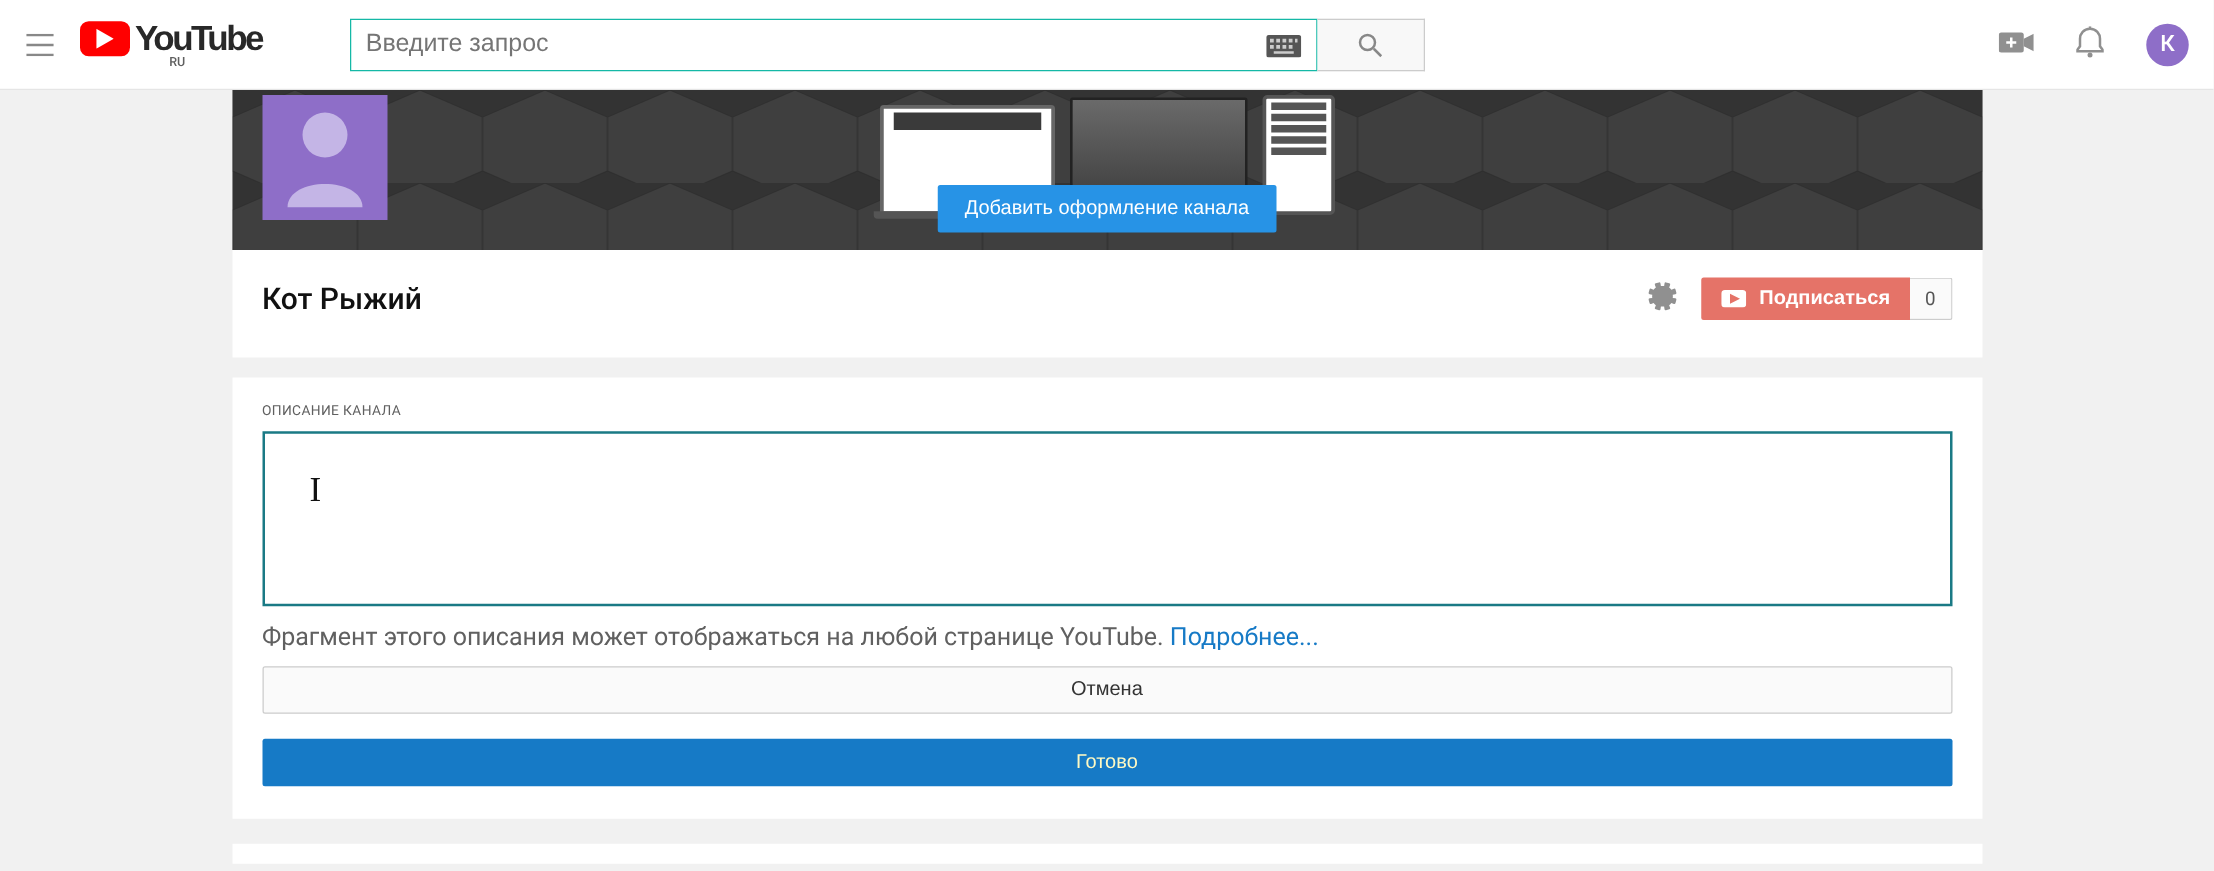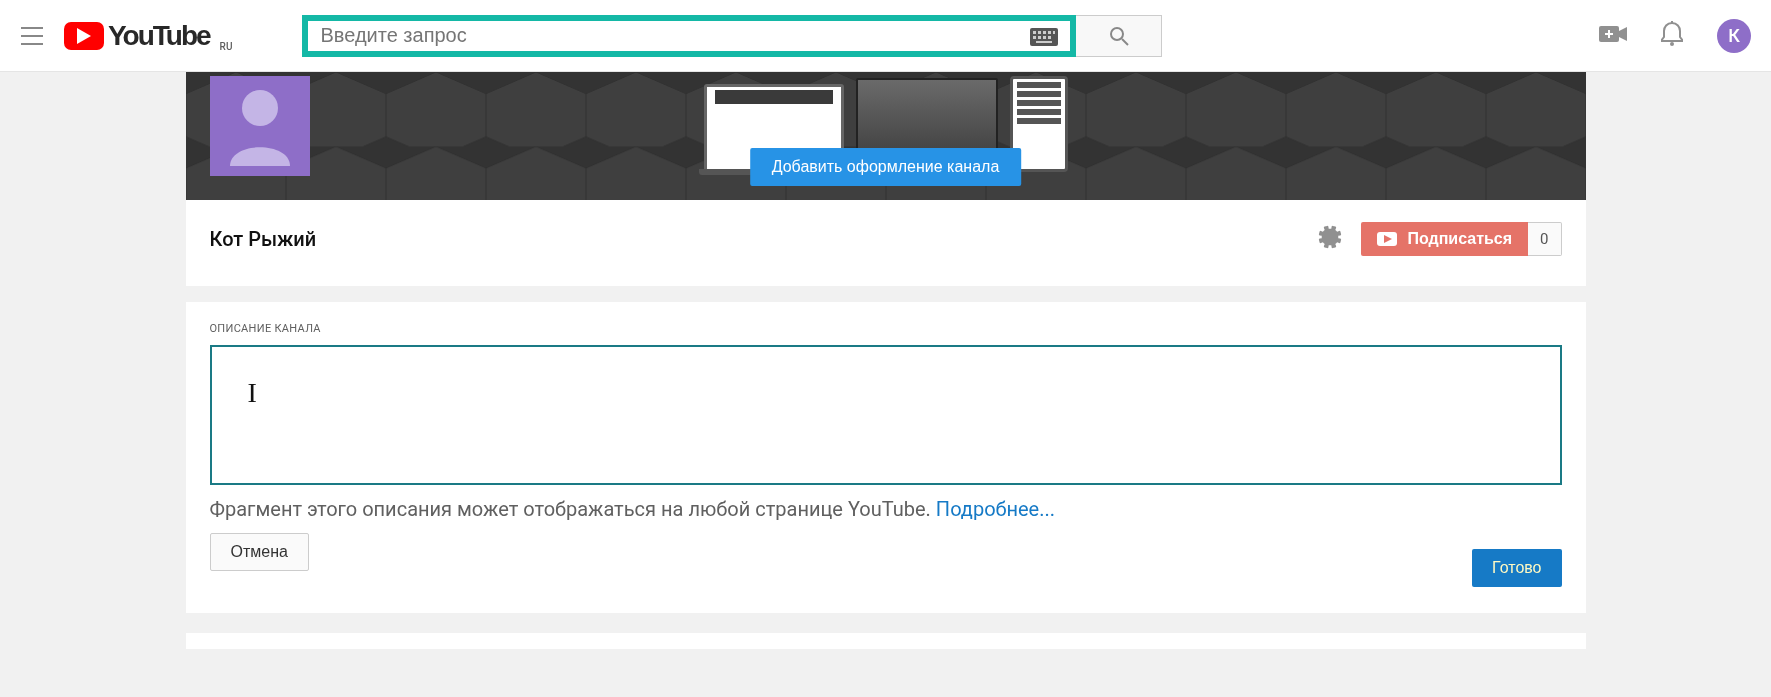--- a/index.html
+++ b/index.html
@@ -1,56 +1,56 @@
 <!DOCTYPE html>
 <html><head>
 <meta charset="utf-8">
 <style>
   * { box-sizing: border-box; margin: 0; padding: 0; }
   body { font-family: Roboto, Arial, sans-serif; background: #f1f1f1; color: #111; width: 1771px; }
   .header { display: flex; align-items: center; height: 72px; background: #fff; border-bottom: 1px solid #e5e5e5; padding: 0 20px; }
   .menu-btn { width: 24px; height: 24px; display:flex; align-items:center; justify-content:center; cursor:pointer; margin-right: 20px; }
-  .logo-wrap { display:flex; align-items:flex-end; margin-right: 70px; }
+  .logo-wrap { display:flex; align-items:center; margin-right: 70px; flex-direction: column; }
   .logo { display:flex; align-items:center; }
   .logo-play { width:40px; height:28px; background:#ff0000; border-radius:7px; display:flex; align-items:center; justify-content:center; margin-right:4px;}
   .logo-text { font-family: Arial, sans-serif; font-weight: 900; font-size: 28px; letter-spacing: -2px; color:#282828;}
   .logo-sup { font-size: 10px; color:#606060; margin-left:10px; margin-top:-2px; font-weight:500; }
   .searchbar { display:flex; height: 42px; flex: 0 0 860px; }
-  .search-input { flex:1; border:6px solid #14b8a6; background:#fff; padding: 0 12px; font-size: 20px; color:#111; outline:none; display:flex; align-items:center; justify-content:flex-start;}
+  .search-input { flex:1; border:1px solid #14b8a6; background:#fff; padding: 0 12px; font-size: 20px; color:#111; outline:none; display:flex; align-items:center; justify-content:flex-start;}
   .search-input input { border:none; flex:1; font-size:20px; outline:none; background:transparent; color:#888;}
   .kbd-icon { width:28px; height:18px; }
   .search-btn { width:86px; border:1px solid #ccc; border-left:none; background:#f8f8f8; display:flex; align-items:center; justify-content:center; cursor:pointer;}
   .header-right { margin-left:auto; display:flex; align-items:center; gap:34px; }
   .avatar { width:34px; height:34px; border-radius:50%; background:#8e6ec8; color:#fff; display:flex; align-items:center; justify-content:center; font-size:18px; font-weight:500;}
   .content { width:1400px; margin: 0 auto; }
   .banner { height:128px; background:#3a3a3a; position:relative; overflow:hidden; }
   .banner-pattern { position:absolute; inset:0; }
   .banner-pattern svg { width:100%; height:100%; }
   .channel-avatar { position:absolute; left:24px; top:4px; width:100px; height:100px; background:#8e6ec8; display:flex; align-items:center; justify-content:center;}
   .devices { position:absolute; left:50%; transform:translateX(-50%); top:4px; display:flex; align-items:flex-end; gap:12px; }
   .device-laptop { width:140px; height:88px; background:#fff; border:3px solid #666; border-radius:3px; position:relative;}
   .device-laptop::after{content:""; position:absolute; left:-8px; right:-8px; bottom:-6px; height:6px; background:#555; border-radius:0 0 3px 3px;}
   .laptop-bar{position:absolute; top:3px; left:8px; right:8px; height:14px; background:#3a3a3a;}
   .device-tv { width:142px; height:94px; background:linear-gradient(#6a6a6a,#3a3a3a); border:2px solid #222; border-radius:2px; position:relative;}
   .device-tv::after{content:""; position:absolute; left:50%; transform:translateX(-50%); bottom:-6px; width:40px; height:6px; background:#222;}
   .device-phone { width:58px; height:96px; background:#fff; border:3px solid #555; border-radius:4px; position:relative;}
   .phone-row{height:6px; background:#555; margin:3px 4px 0 4px;}
   .add-art-btn { position:absolute; bottom:14px; left:50%; transform:translateX(-50%); background:#2793e6; color:#fff; border:none; padding:10px 22px; font-size:16px; cursor:pointer; border-radius:2px;}
   .channel-row { background:#fff; padding: 22px 24px 30px 24px; display:flex; align-items:center; }
-  .channel-name { font-size:20px; font-weight:500; color:#111;}
+  .channel-name { font-size:24px; font-weight:500; color:#111;}
   .channel-row-right { margin-left:auto; display:flex; align-items:center; gap:18px;}
   .subscribe-wrap { display:flex; }
   .subscribe-btn { background:#e57368; color:#fff; border:none; height:34px; padding:0 16px; display:flex; align-items:center; gap:10px; font-size:16px; cursor:pointer; border-radius:2px 0 0 2px;font-weight:bold;}
   .subscribe-count { height:34px; border:1px solid #ccc; border-left:none; display:flex; align-items:center; padding:0 12px; font-size:15px; color:#555; border-radius:0 2px 2px 0; background:#fafafa;}
   .desc-card { background:#fff; margin-top: 16px; padding: 20px 24px 26px 24px; }
   .desc-label { font-size:11px; color:#606060; letter-spacing:0.3px; margin-bottom:10px; }
   .desc-textarea { width:100%; height:140px; border:2px solid #1a7a85; padding:10px 12px; font-size:16px; outline:none; resize:none; font-family:inherit;}
   .desc-help { margin-top:8px; font-size:20px; color:#606060; }
   .desc-help a { color:#167ac6; text-decoration:none; }
-  .desc-actions { display:flex; justify-content:space-between; gap:14px; margin-top:12px;}
+  .desc-actions { display:flex; justify-content:space-between; gap:4px; margin-top:12px;flex-direction:column;}
   .btn { height:38px; padding:0 20px; font-size:16px; border-radius:2px; cursor:pointer; }
   .btn-cancel { background:#fafafa; border:1px solid #ccc; color:#333;}
   .btn-primary { background:#167ac6; color:#fef9c3; border:none;margin-top:16px;}
   .below-card { background:#fff; height:16px; margin-top:20px;}
   .page-wrap { position:relative; padding-bottom:50px;}
   .cursor-i { position:absolute; top:32px; left:38px; font-family: 'Times New Roman', serif; font-size:28px; pointer-events:none;}
   .textarea-wrap{position:relative;}
 </style>
 </head>
 <body>

